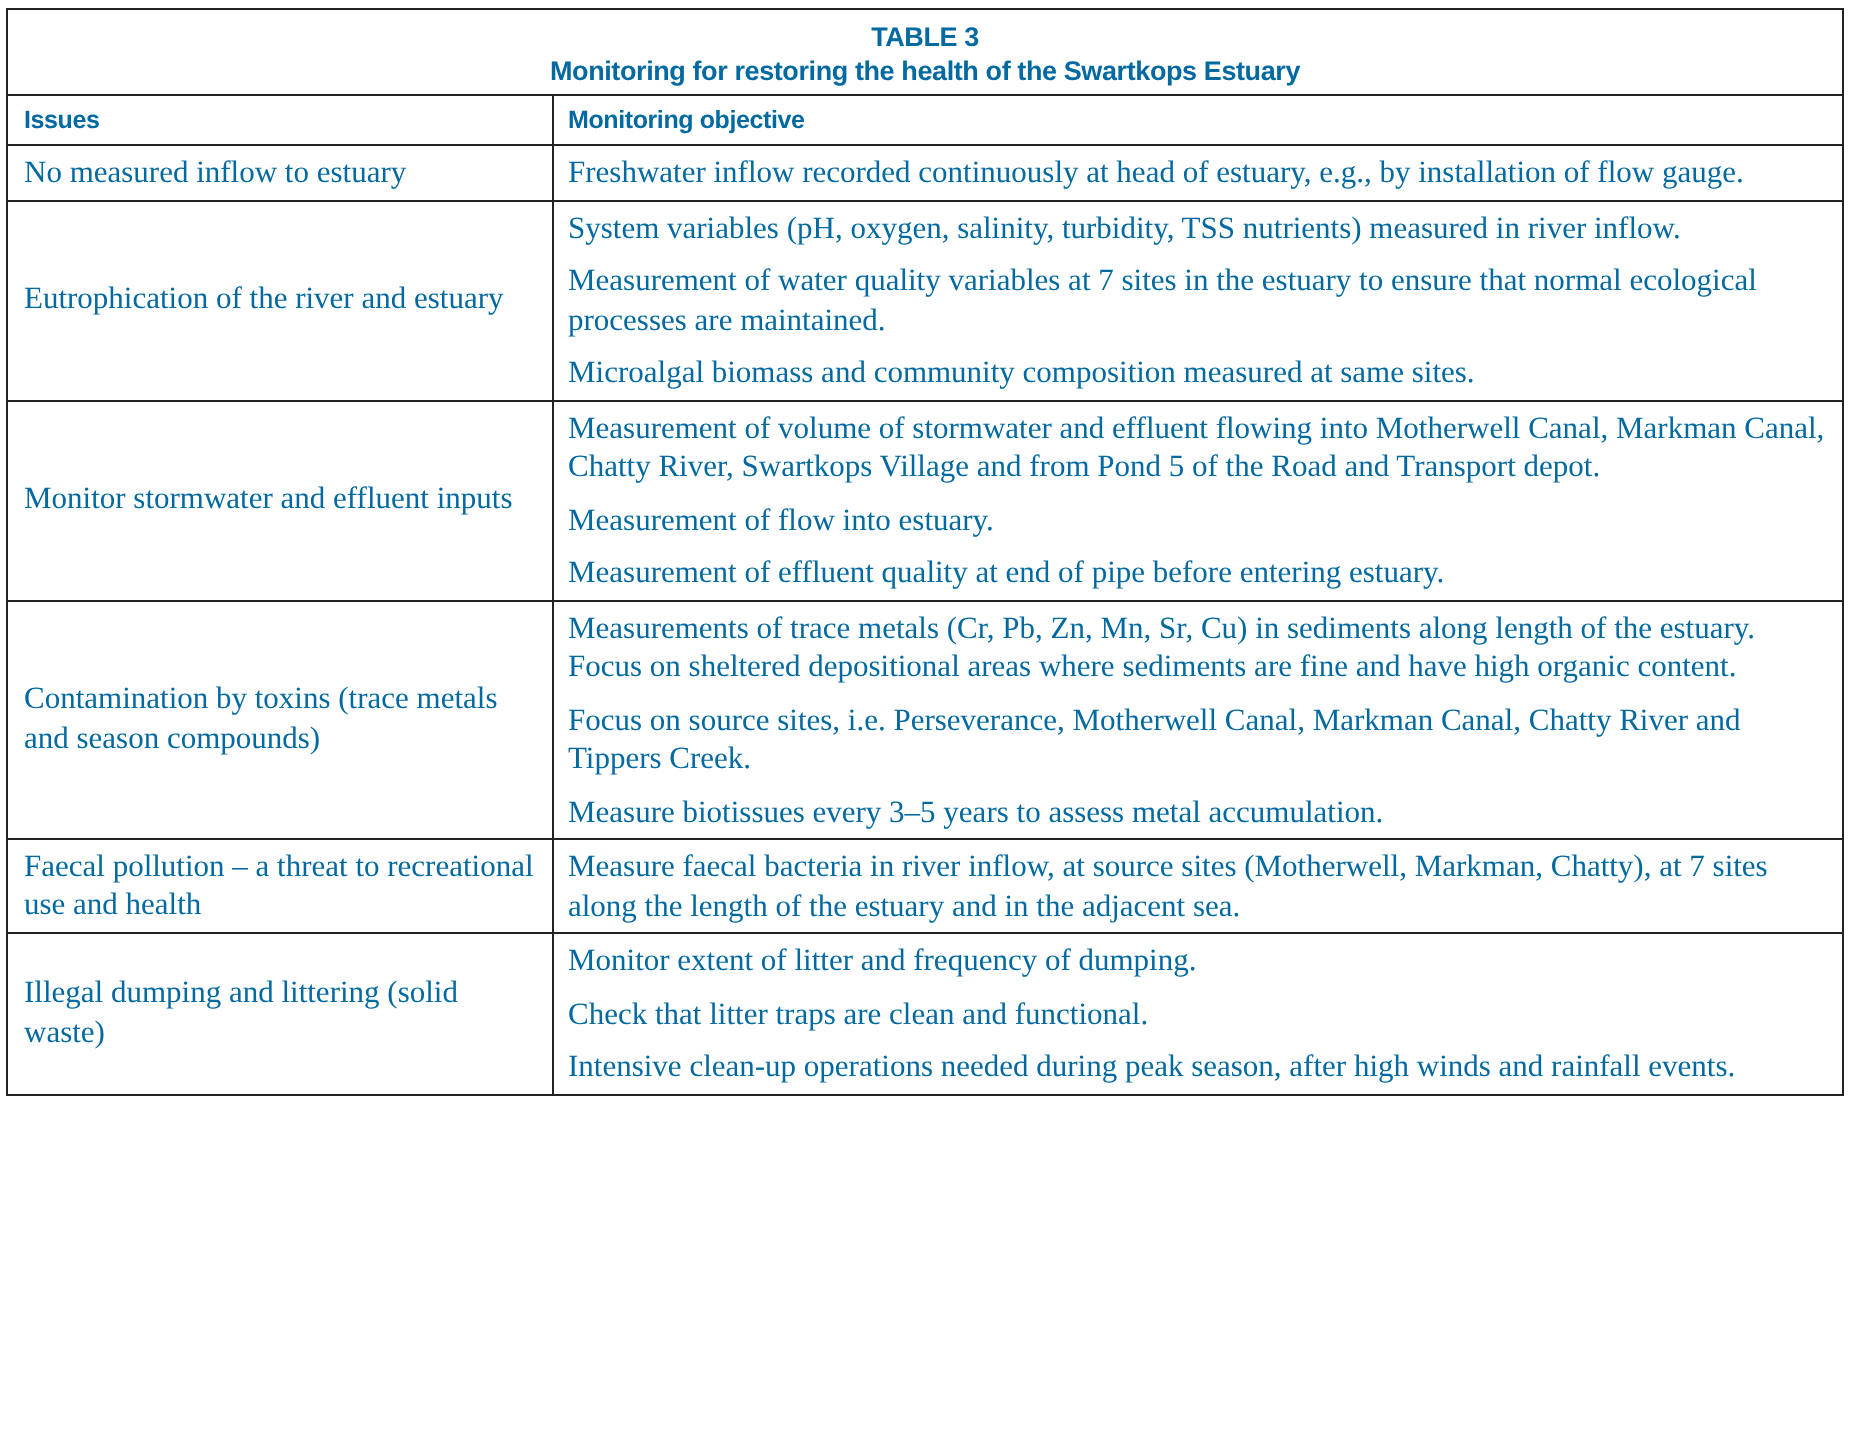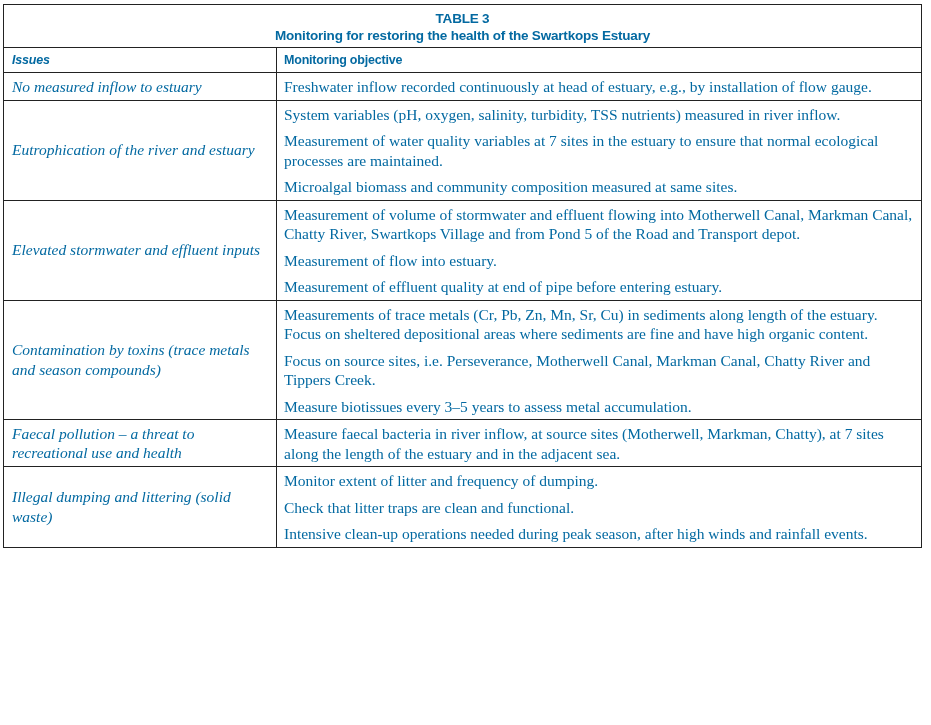--- a/index.html
+++ b/index.html
@@ -10,21 +10,21 @@
     font-family:"Liberation Serif", "DejaVu Serif", serif; color:#0369a1;
   }
   .caption {
     text-align:center; font-family:"Liberation Sans", "DejaVu Sans", sans-serif;
     font-size:13.5px; font-weight:bold; line-height:17px; padding:5px 0 3px;
     border-bottom:1.2px solid #222; letter-spacing:-0.2px;
   }
   .row { display:flex; border-bottom:1.2px solid #222; }
   .row:last-child { border-bottom:none; }
   .c1 { width:273px; flex:none; border-right:1.2px solid #222; box-sizing:border-box;
-        padding:0 8px; display:flex; align-items:center; font-size:15.5px; line-height:19.5px;font-style:italic; }
+        padding:0 8px; display:flex; align-items:center; font-size:15.5px; line-height:19.5px; }
   .c2 { flex:1; padding:4px 8px 3px 7px; font-size:15.5px; line-height:19.5px; }
   .c2 p { margin:0 0 7px 0; }
   .c2 p:last-child { margin-bottom:0; }
   .hdr .c1, .hdr .c2 { font-family:"Liberation Sans", "DejaVu Sans", sans-serif; font-weight:bold;
         font-size:12.5px; height:24px; line-height:24px; padding-top:0; padding-bottom:0; letter-spacing:-0.2px; }
   .hdr .c1 { align-items:center; }
 </style>
 </head>
 <body>
 
@@ -46,21 +46,21 @@
       </div>
       <div class="row">
         <div class="c1">Eutrophication of the river and estuary</div>
         <div class="c2">
           <p>System variables (pH, oxygen, salinity, turbidity, TSS nutrients) measured in river inflow.</p>
           <p>Measurement of water quality variables at 7 sites in the estuary to ensure that normal ecological processes are maintained.</p>
           <p>Microalgal biomass and community composition measured at same sites.</p>
         </div>
       </div>
       <div class="row">
-        <div class="c1">Elevated stormwater and effluent inputs</div>
+        <div class="c1">Monitor stormwater and effluent inputs</div>
         <div class="c2">
           <p>Measurement of volume of stormwater and effluent flowing into Motherwell Canal, Markman Canal, Chatty River, Swartkops Village and from Pond 5 of the Road and Transport depot.</p>
           <p>Measurement of flow into estuary.</p>
           <p>Measurement of effluent quality at end of pipe before entering estuary.</p>
         </div>
       </div>
       <div class="row">
         <div class="c1">Contamination by toxins (trace metals and season compounds)</div>
         <div class="c2">
           <p>Measurements of trace metals (Cr, Pb, Zn, Mn, Sr, Cu) in sediments along length of the estuary. Focus on sheltered depositional areas where sediments are fine and have high organic content.</p>

